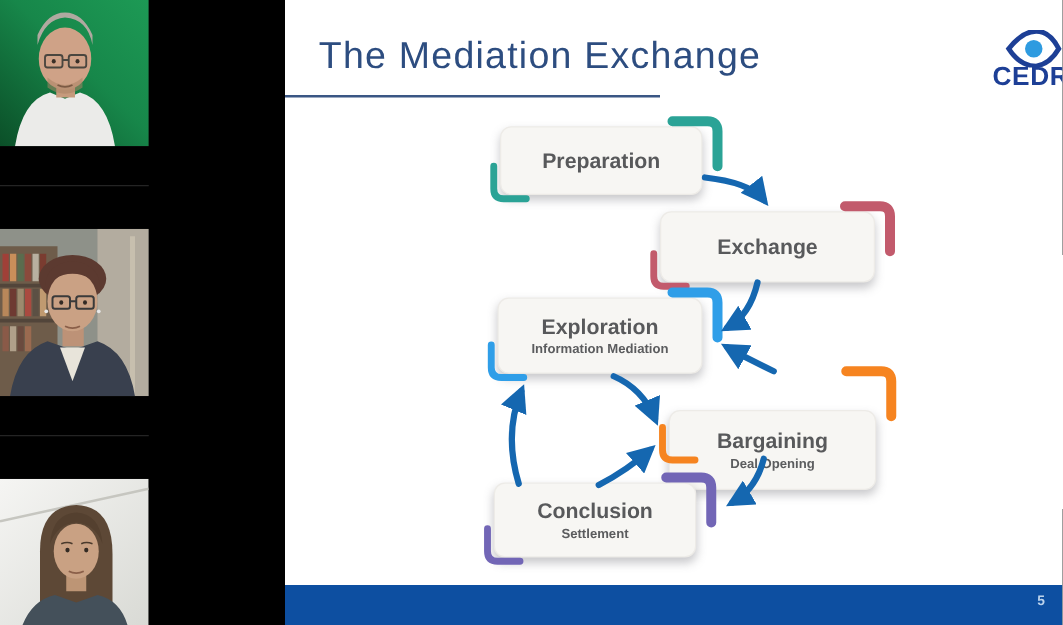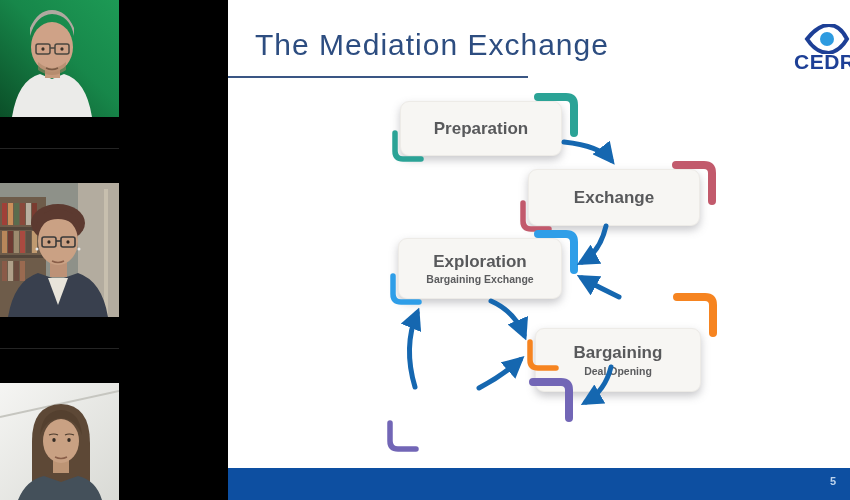--- a/index.html
+++ b/index.html
@@ -166,25 +166,29 @@
   <div class="step step1">
     <div class="step-label">Preparation</div>
 
   </div>
   <div class="step step2">
     <div class="step-label">Exchange</div>
 
   </div>
   <div class="step step3">
     <div class="step-label">Exploration</div>
-    <div class="step-sub">Bargaining Exchange</div>
+    <div class="step-sub">Information Mediation</div>
   </div>
   <div class="step step4">
     <div class="step-label">Bargaining</div>
     <div class="step-sub">Deal Opening</div>
+  </div>
+  <div class="step step5">
+    <div class="step-label">Conclusion</div>
+    <div class="step-sub">Settlement</div>
   </div>
 
   <svg class="overlay" viewBox="0 0 622 468">
     <defs>
       <marker id="ah" markerWidth="4.4" markerHeight="4.4" refX="3.2" refY="2.2" orient="auto">
         <path d="M0 0 L4.4 2.2 L0 4.4 Z" fill="#1567b0"></path>
       </marker>
     </defs>
 
     <g fill="none" stroke-linecap="round">

